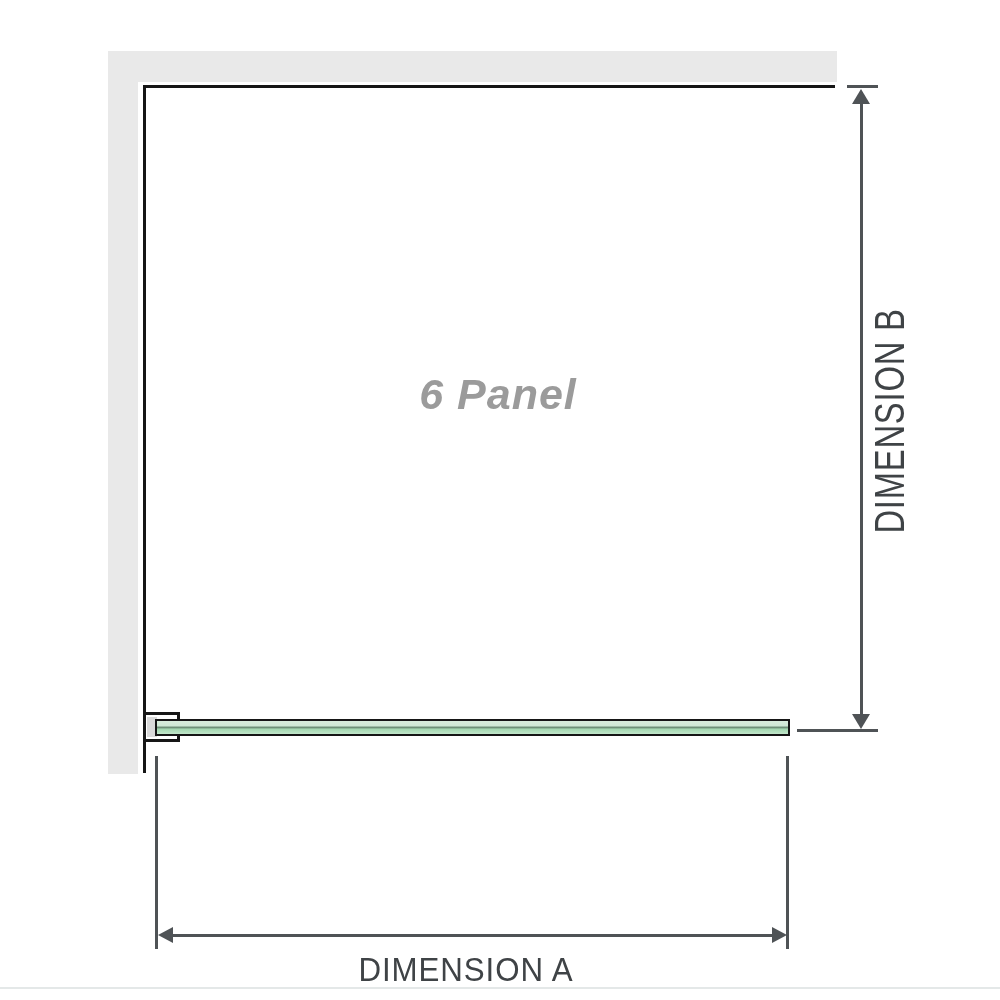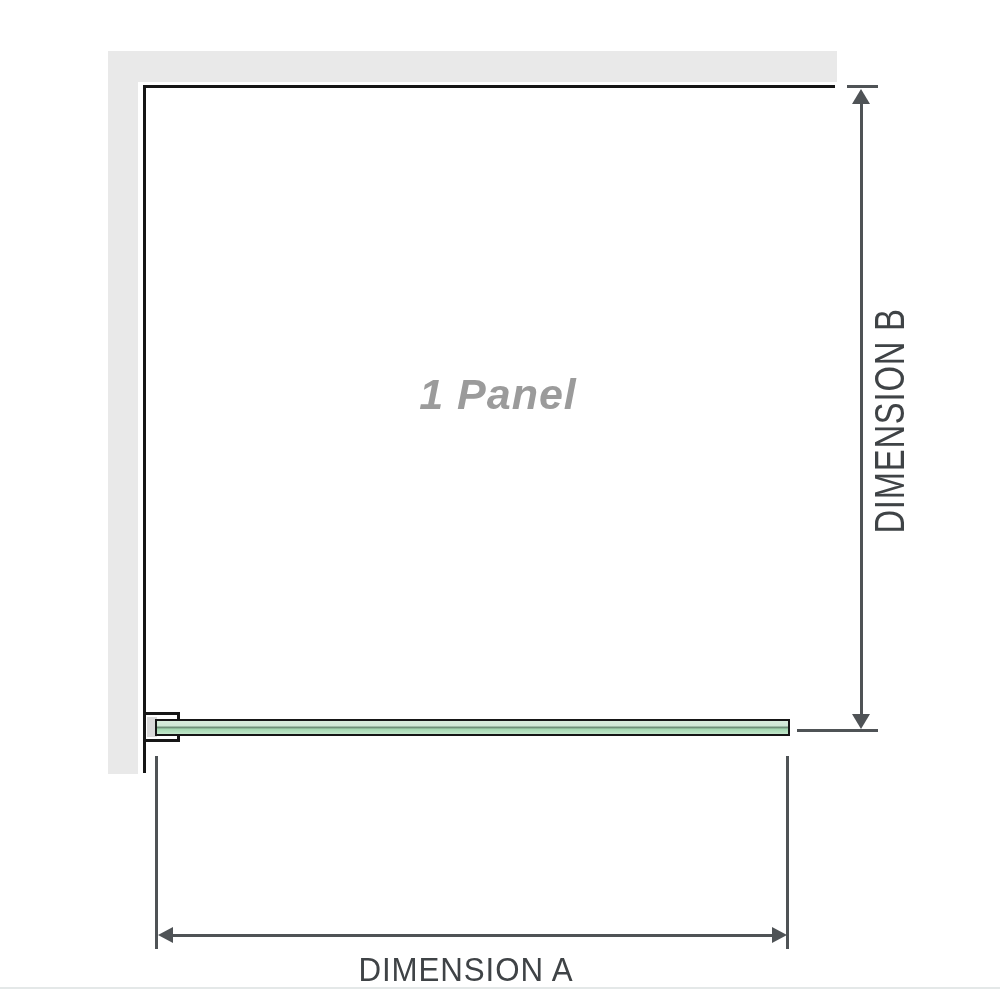--- a/index.html
+++ b/index.html
@@ -72,21 +72,21 @@
 <body>
 
 <div class="stage">
 
   <div class="abs wall-top"></div>
   <div class="abs wall-left"></div>
 
   <div class="abs outline-top"></div>
   <div class="abs outline-left"></div>
 
-  <div class="abs panel-label">1 Panel</div>
+  <div class="abs panel-label">6 Panel</div>
 
   <div class="abs bracket"></div>
   <div class="abs bracket-insert"></div>
   <div class="abs glass"></div>
 
   <div class="abs dimb-tick-top"></div>
   <div class="abs dimb-tick-bottom"></div>
   <div class="abs dimb-line"></div>
   <div class="abs arrow dimb-arrow-up"></div>
   <div class="abs arrow dimb-arrow-down"></div>

